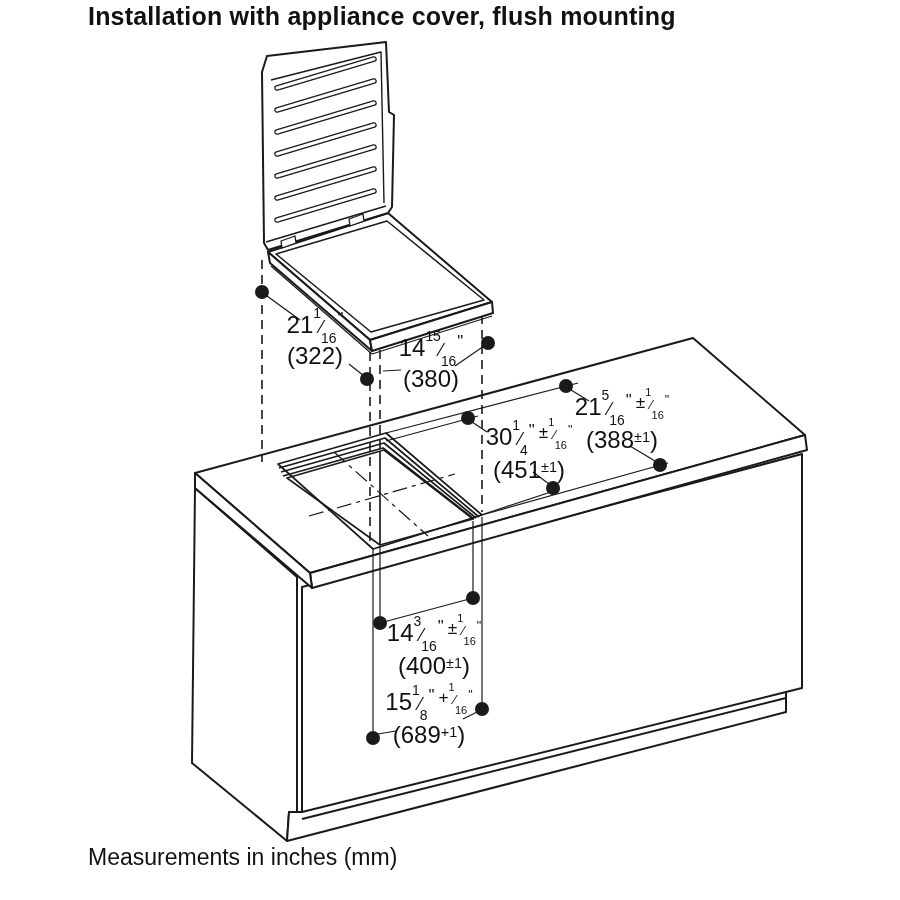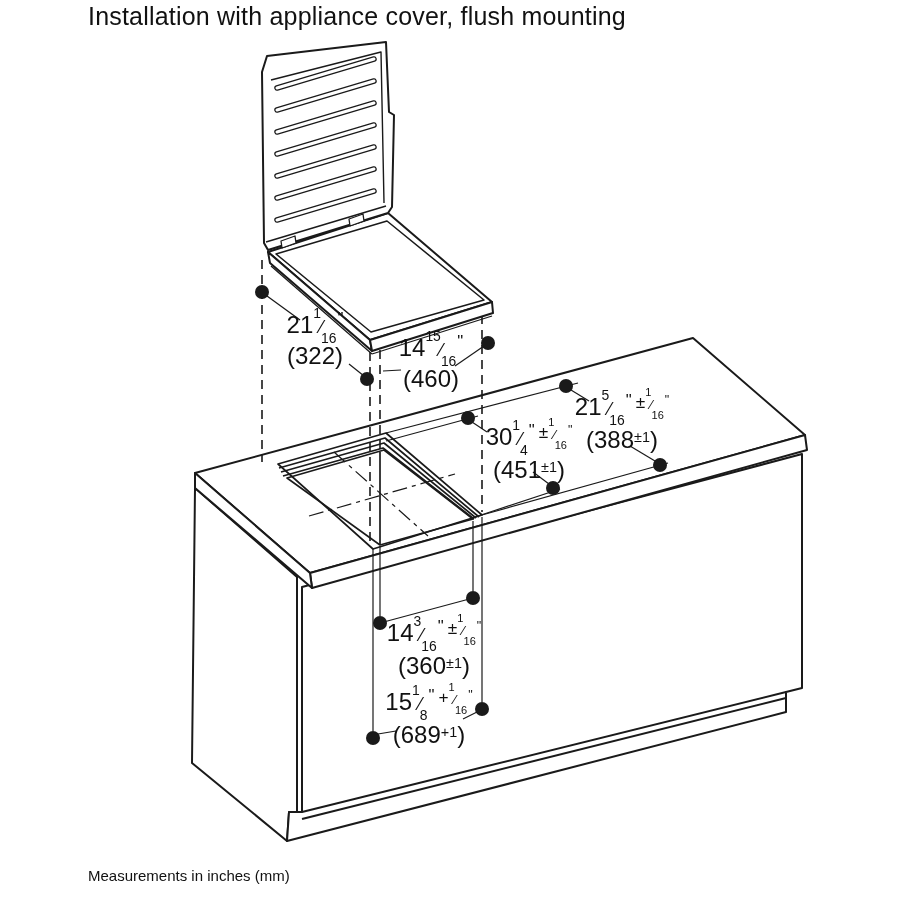--- a/index.html
+++ b/index.html
@@ -1,21 +1,21 @@
 <!DOCTYPE html>
 <html><head>
 <meta charset="utf-8">
 <style>
   html,body{margin:0;padding:0;background:#ffffff;}
   #stage{position:relative;width:900px;height:900px;background:#ffffff;overflow:hidden;
          font-family:"Liberation Sans",sans-serif;color:#111;}
   #diagram-svg{position:absolute;left:0;top:0;}
-  .page-title{position:absolute;left:88px;top:2px;font-size:25px;font-weight:normal;
+  .page-title{position:absolute;left:88px;top:2px;font-size:25px;font-weight:bold;
               letter-spacing:0.2px;white-space:nowrap;}
-  .page-footer{position:absolute;left:88px;top:867px;font-size:15px;white-space:nowrap;}
+  .page-footer{position:absolute;left:88px;top:844px;font-size:23px;white-space:nowrap;}
   .dim{position:absolute;transform:translateX(-50%);text-align:center;font-size:24px;
        line-height:25px;white-space:nowrap;}
   .dim .l2{margin-top:3px;}
   .fr sup,.fr sub{font-size:58%;line-height:0;}
   .fr sup{position:relative;top:-0.45em;}
   .fr sub{position:relative;top:0.28em;margin-left:-1px;}
   .sl{font-size:75%;margin:0 -1px;}
   .un{font-size:70%;position:relative;top:-0.55em;margin-left:1px;}
   .tol{margin-left:4px;}
   .tol .ts{font-size:72%;position:relative;top:-0.42em;}
@@ -143,36 +143,36 @@
 
   <div class="page-title">Installation with appliance cover, flush mounting</div>
 
   <div class="dim" style="left:315px;top:312px;">
     <div class="l1"><span class="fr"><span>21</span><sup>1</sup><span class="sl">⁄</span><sub>16</sub></span><span class="un">"</span></div>
     <div class="l2"><span>(322)</span></div>
   </div>
 
   <div class="dim" style="left:431px;top:335px;">
     <div class="l1"><span class="fr"><span>14</span><sup>15</sup><span class="sl">⁄</span><sub>16</sub></span><span class="un">"</span></div>
-    <div class="l2"><span>(460)</span></div>
+    <div class="l2"><span>(380)</span></div>
   </div>
 
   <div class="dim" style="left:622px;top:394px;">
     <div class="l1"><span class="fr"><span>21</span><sup>5</sup><span class="sl">⁄</span><sub>16</sub></span><span class="un">"</span><span class="tol"><span class="ts">±</span><sup>1</sup><span class="tsl">⁄</span><sub>16</sub><span class="tu">"</span></span></div>
     <div class="l2"><span>(388</span><span class="mmtol">±1</span><span>)</span></div>
   </div>
 
   <div class="dim" style="left:529px;top:424px;">
     <div class="l1"><span class="fr"><span>30</span><sup>1</sup><span class="sl">⁄</span><sub>4</sub></span><span class="un">"</span><span class="tol"><span class="ts">±</span><sup>1</sup><span class="tsl">⁄</span><sub>16</sub><span class="tu">"</span></span></div>
     <div class="l2"><span>(451</span><span class="mmtol">±1</span><span>)</span></div>
   </div>
 
   <div class="dim" style="left:434px;top:620px;">
     <div class="l1"><span class="fr"><span>14</span><sup>3</sup><span class="sl">⁄</span><sub>16</sub></span><span class="un">"</span><span class="tol"><span class="ts">±</span><sup>1</sup><span class="tsl">⁄</span><sub>16</sub><span class="tu">"</span></span></div>
-    <div class="l2"><span>(360</span><span class="mmtol">±1</span><span>)</span></div>
+    <div class="l2"><span>(400</span><span class="mmtol">±1</span><span>)</span></div>
   </div>
 
   <div class="dim" style="left:429px;top:689px;">
     <div class="l1"><span class="fr"><span>15</span><sup>1</sup><span class="sl">⁄</span><sub>8</sub></span><span class="un">"</span><span class="tol"><span class="ts">+</span><sup>1</sup><span class="tsl">⁄</span><sub>16</sub><span class="tu">"</span></span></div>
     <div class="l2"><span>(689</span><span class="mmtol">+1</span><span>)</span></div>
   </div>
 
   <div class="page-footer">Measurements in inches (mm)</div>
 </div>
 

